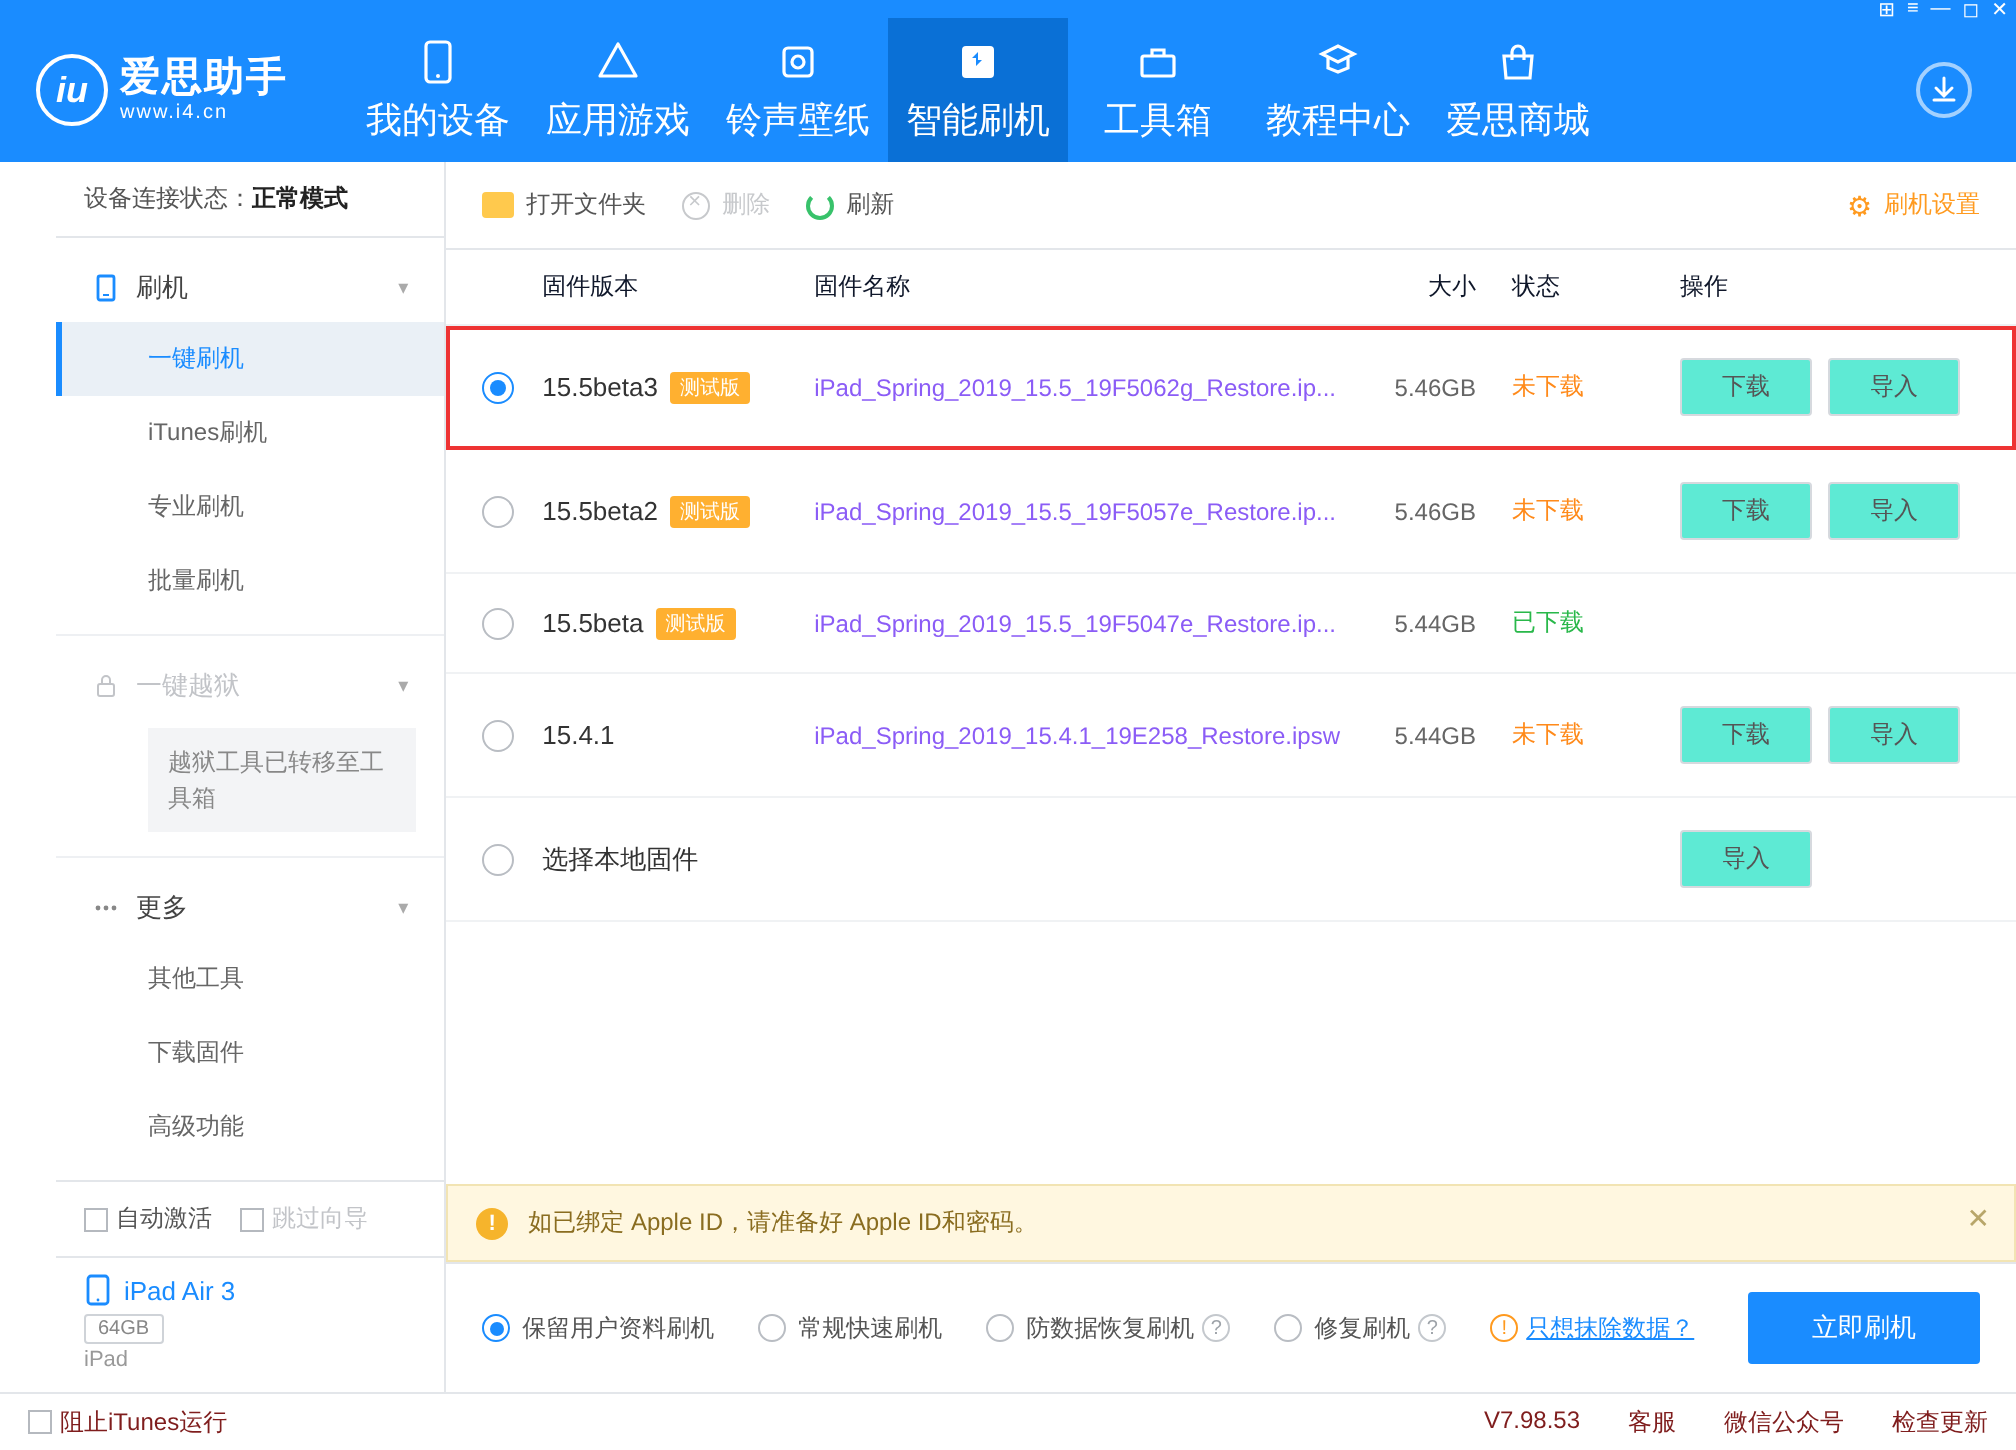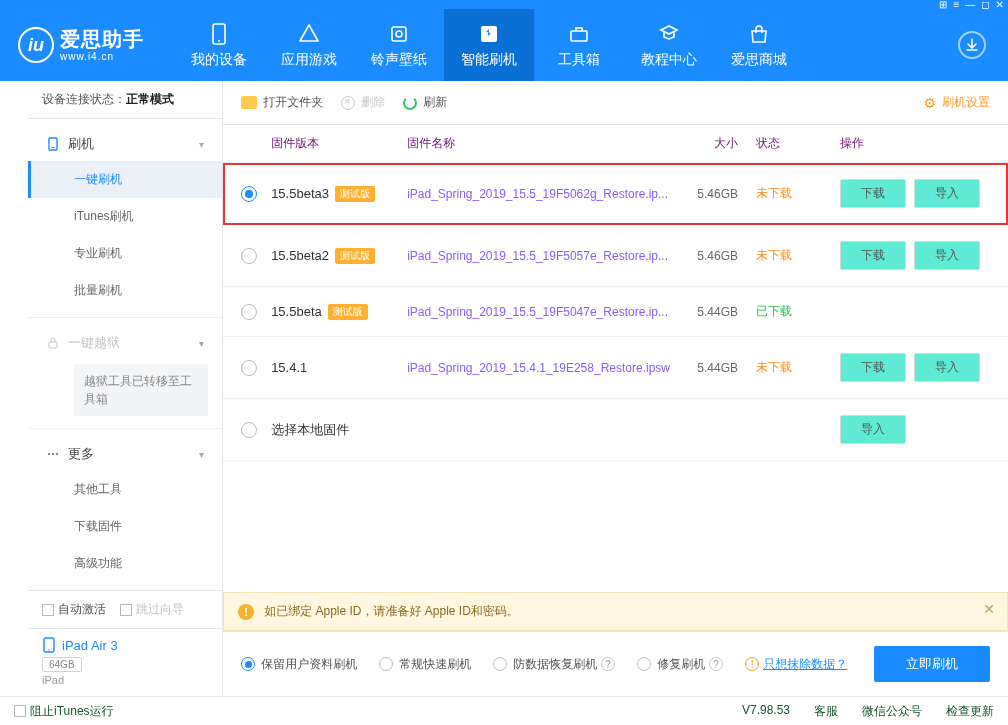--- a/index.html
+++ b/index.html
@@ -12,21 +12,21 @@
 .logo-wrap { display: flex; align-items: center; gap: 6px; margin-right: 30px; }
 .logo-circle { width: 36px; height: 36px; border: 2px solid #fff; border-radius: 50%; display: flex; align-items: center; justify-content: center; font-size: 18px; font-weight: bold; font-style: italic; }
 .logo-text { line-height: 1.2; }
 .logo-text .t1 { font-size: 20px; font-weight: bold; letter-spacing: 1px; }
 .logo-text .t2 { font-size: 10px; letter-spacing: 1px; }
 
 .nav { display: flex; gap: 0; }
 .nav-item { width: 90px; height: 72px; display: flex; flex-direction: column; align-items: center; justify-content: center; gap: 4px; cursor: pointer; }
 .nav-item.active { background: #0a70d6; }
 .nav-item .icon { width: 26px; height: 26px; display: flex; align-items: center; justify-content: center; }
-.nav-item .label { font-size: 14px; }
+.nav-item .label { font-size: 18px; }
 .download-circle { position: absolute; right: 22px; top: 22px; width: 28px; height: 28px; border: 2px solid rgba(255,255,255,.6); border-radius: 50%; display: flex; align-items: center; justify-content: center; cursor: pointer; }
 
 .body { display: flex; height: 615px; margin-left: 28px; }
 
 .sidebar { width: 198px; border-right: 1px solid #e3e6ea; display: flex; flex-direction: column; background: #fff; }
 .conn-status { padding: 10px 14px; font-size: 12px; color: #555; border-bottom: 1px solid #e3e6ea; }
 .conn-status b { color: #222; }
 
 .side-group { padding: 8px 0; border-bottom: 1px solid #eef0f3; }
 .side-head { display: flex; align-items: center; gap: 8px; padding: 8px 18px; color: #444; font-size: 13px; }
@@ -49,21 +49,21 @@
 .tb-left { display: flex; align-items: center; gap: 18px; }
 .tb-item { display: flex; align-items: center; gap: 6px; color: #555; cursor: pointer; }
 .tb-item.disabled { color: #c7c9cc; }
 .folder-icon { width: 16px; height: 13px; background: #ffc94d; border-radius: 2px; position: relative; }
 .refresh-icon { width: 14px; height: 14px; border: 2px solid #38c26b; border-radius: 50%; border-top-color: transparent; }
 .del-icon { width: 14px; height: 14px; border: 1.5px solid #c7c9cc; border-radius: 50%; position: relative; }
 .del-icon::after { content:"×"; position: absolute; left: 2px; top: -2px; color: #c7c9cc; font-size: 11px; }
 .tb-right { margin-left: auto; display: flex; align-items: center; gap: 6px; color: #ff9a1f; cursor: pointer; }
 .gear-icon { color: #ff9a1f; font-size: 14px; }
 
-.thead { display: flex; padding: 10px 18px 10px 48px; color: #701a75; border-bottom: 1px solid #eef0f3; font-size: 12px; }
+.thead { display: flex; padding: 10px 18px 10px 48px; color: #0f172a; border-bottom: 1px solid #eef0f3; font-size: 12px; }
 .col-ver { width: 136px; }
 .col-name { flex: 1; }
 .col-size { width: 80px; text-align: right; padding-right: 12px; }
 .col-status { width: 80px; padding-left: 6px; }
 .col-act { width: 160px; padding-left: 10px; }
 
 .rows { }
 .row { display: flex; align-items: center; padding: 16px 18px 16px 18px; border-bottom: 1px solid #f0f2f4; position: relative; }
 .row.highlight { outline: 2px solid #e33; outline-offset: -2px; }
 .radio { width: 16px; height: 16px; border: 1.5px solid #b9bdc3; border-radius: 50%; margin-right: 14px; position: relative; flex-shrink: 0; }
@@ -86,21 +86,21 @@
 .flash-bar { display: flex; align-items: center; gap: 22px; padding: 14px 18px; border-top: 1px solid #e3e6ea; }
 .radio2 { width: 14px; height: 14px; border: 1.5px solid #b9bdc3; border-radius: 50%; position: relative; display: inline-block; vertical-align: middle; margin-right: 6px; }
 .radio2.sel { border-color: #1a8cff; }
 .radio2.sel::after { content:""; position:absolute; left:2.5px; top:2.5px; width:7px; height:7px; background:#1a8cff; border-radius:50%; }
 .flash-opt { color: #555; cursor: pointer; white-space: nowrap; display: flex; align-items: center; }
 .help-q { width: 14px; height: 14px; border: 1px solid #c4c8cd; border-radius: 50%; color: #9ea3a9; font-size: 10px; display: inline-flex; align-items: center; justify-content: center; margin-left: 4px; }
 .info-i { width: 14px; height: 14px; border: 1px solid #ff9a1f; border-radius: 50%; color: #ff9a1f; font-size: 10px; display: inline-flex; align-items: center; justify-content: center; }
 .erase-link { color: #1a8cff; text-decoration: underline; cursor: pointer; }
 .flash-btn { margin-left: auto; background: #1a8cff; color: #fff; padding: 9px 32px; border-radius: 2px; cursor: pointer; font-size: 13px; }
 
-.statusbar { height: 29px; border-top: 1px solid #e3e6ea; display: flex; align-items: center; padding: 0 14px; color: #14532d; font-size: 12px; gap: 24px; }
+.statusbar { height: 29px; border-top: 1px solid #e3e6ea; display: flex; align-items: center; padding: 0 14px; color: #7f1d1d; font-size: 12px; gap: 24px; }
 .statusbar .left { display: flex; align-items: center; gap: 6px; }
 .statusbar .right { margin-left: auto; display: flex; gap: 24px; }
 .statusbar .right span { cursor: pointer; text-align: center; }
 
 svg { display: block; }
 </style>
 </head>
 <body>
 
 <div class="titlebar">

